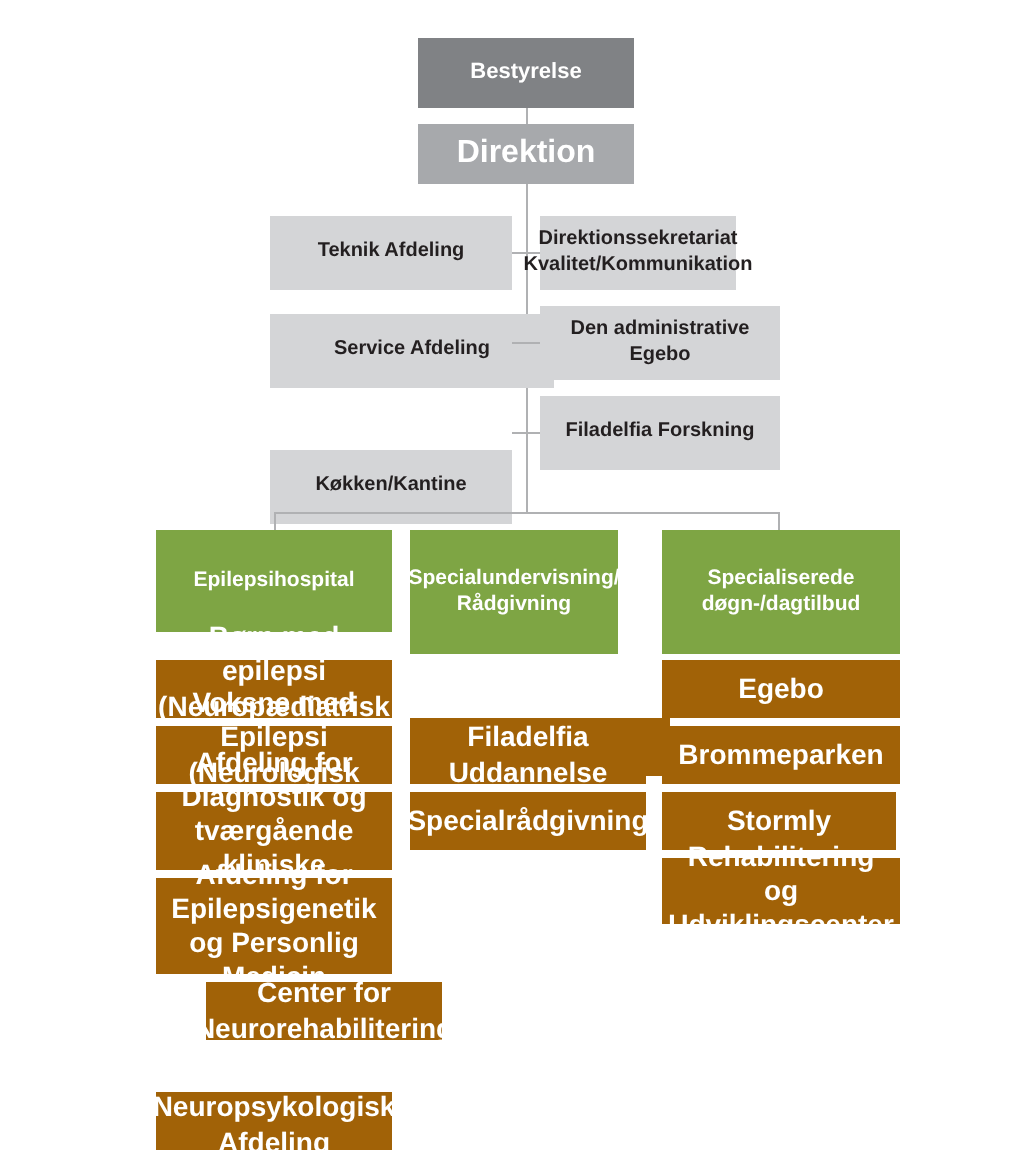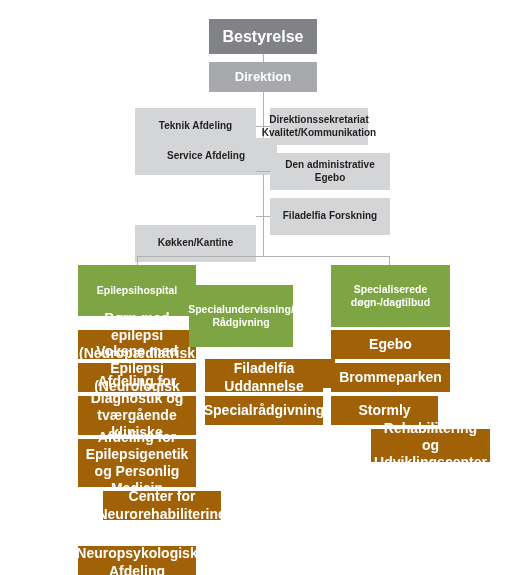--- a/index.html
+++ b/index.html
@@ -25,26 +25,26 @@
     justify-content: center;
     text-align: center;
     color: #ffffff;
     font-weight: bold;
     line-height: 1.22;
     padding: 2px 4px;
     white-space: pre-line;
   }
   .box-board {
     background: #808285;
-    font-size: 16px;
+    font-size: 11px;
     text-align: right;
   }
   .box-direction {
     background: #a7a9ac;
-    font-size: 13px;
+    font-size: 16px;
     text-align: right;
   }
   .box-staff {
     background: #d4d5d7;
     color: #231f20;
     font-size: 10px;
   }
   .box-div-head {
     background: #7ea544;
     font-size: 10.5px;
@@ -71,21 +71,21 @@
 
   <div class="box box-direction" style="left:209px; top:62px; width:108px; height:30px;">Direktion</div>
 
   <div class="line line-v" style="left:263px; top:92px; height:164px;"></div>
 
   <div class="box box-staff" style="left:135px; top:108px; width:121px; height:37px;">Teknik Afdeling</div>
   <div class="line line-h" style="left:256px; top:126px; width:14px;"></div>
   <div class="box box-staff" style="left:270px; top:108px; width:98px; height:37px;">Direktionssekretariat
 Kvalitet/Kommunikation</div>
 
-  <div class="box box-staff" style="left:135px; top:138px; width:142px; height:37px;">Service Afdeling</div>
+  <div class="box box-staff" style="left:135px; top:157px; width:142px; height:37px;">Service Afdeling</div>
   <div class="line line-h" style="left:256px; top:171px; width:14px;"></div>
   <div class="box box-staff" style="left:270px; top:153px; width:120px; height:37px;">Den administrative Egebo</div>
 
   <div class="box box-staff" style="left:135px; top:198px; width:121px; height:37px;margin-top:27px;">Køkken/Kantine</div>
   <div class="line line-h" style="left:256px; top:216px; width:14px;"></div>
   <div class="box box-staff" style="left:270px; top:198px; width:120px; height:37px;text-align:center;">Filadelfia Forskning</div>
 
   <div class="line line-h" style="left:137px; top:256px; width:253px;"></div>
   <div class="line line-v" style="left:137px; top:256px; height:9px;"></div>
   <div class="line line-v" style="left:389px; top:256px; height:9px;"></div>
@@ -99,27 +99,27 @@
 Diagnostik og tværgående
 kliniske funktioner</div>
   <div class="box box-unit" style="left:78px; top:439px; width:118px; height:48px;">Afdeling for
 Epilepsigenetik
 og Personlig Medicin</div>
   <div class="box box-unit" style="left:78px; top:491px; width:118px; height:29px;margin-left:25px;">Center for
 Neurorehabilitering</div>
   <div class="box box-unit" style="left:78px; top:546px; width:118px; height:33px;">Neuropsykologisk
 Afdeling</div>
 
-  <div class="box box-div-head" style="left:189px; top:265px; width:104px; height:62px;margin-top:20px;">Specialundervisning/
+  <div class="box box-div-head" style="left:205px; top:265px; width:104px; height:62px;">Specialundervisning/
 Rådgivning</div>
   <div class="box box-unit" style="left:205px; top:330px; width:130px; height:29px;margin-top:29px;">Børneskolen</div>
   <div class="box box-unit" style="left:205px; top:396px; width:118px; height:29px;">Specialrådgivning</div>
   <div class="box box-unit" style="left:205px; top:363px; width:118px; height:29px;">Filadelfia Uddannelse</div>
 
   <div class="box box-div-head" style="left:331px; top:265px; width:119px; height:62px;">Specialiserede
 døgn-/dagtilbud</div>
   <div class="box box-unit" style="left:331px; top:330px; width:119px; height:29px;">Egebo</div>
   <div class="box box-unit" style="left:331px; top:363px; width:119px; height:29px;">Brommeparken</div>
-  <div class="box box-unit" style="left:331px; top:396px; width:107px; height:29px;">Stormly</div>
-  <div class="box box-unit" style="left:331px; top:429px; width:119px; height:33px;margin-left:40px;">Rehabilitering og
+  <div class="box box-unit" style="left:331px; top:396px; width:117px; height:29px;">Stormly</div>
+  <div class="box box-unit" style="left:331px; top:429px; width:119px; height:33px;">Rehabilitering og
 Udviklingscenter</div>
 
 </div>
 
 </body></html>

